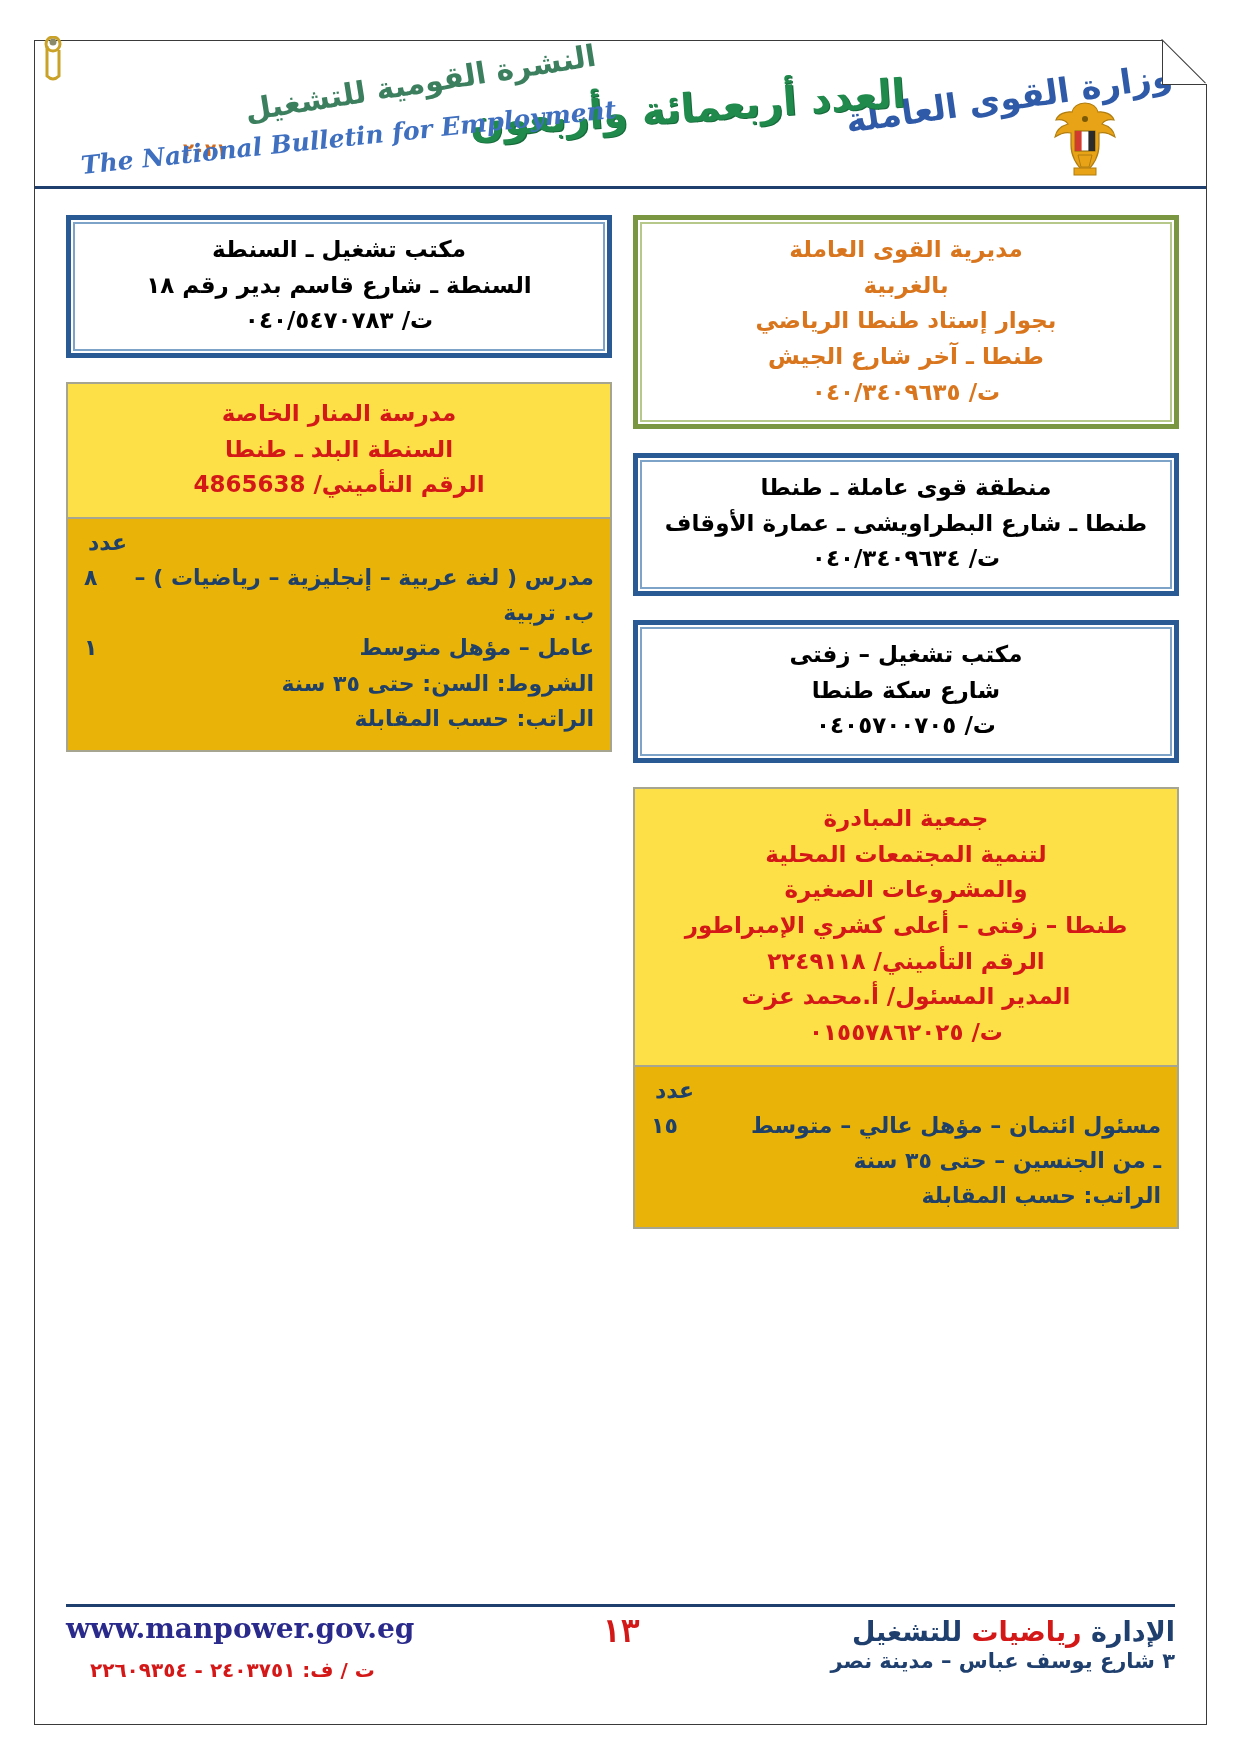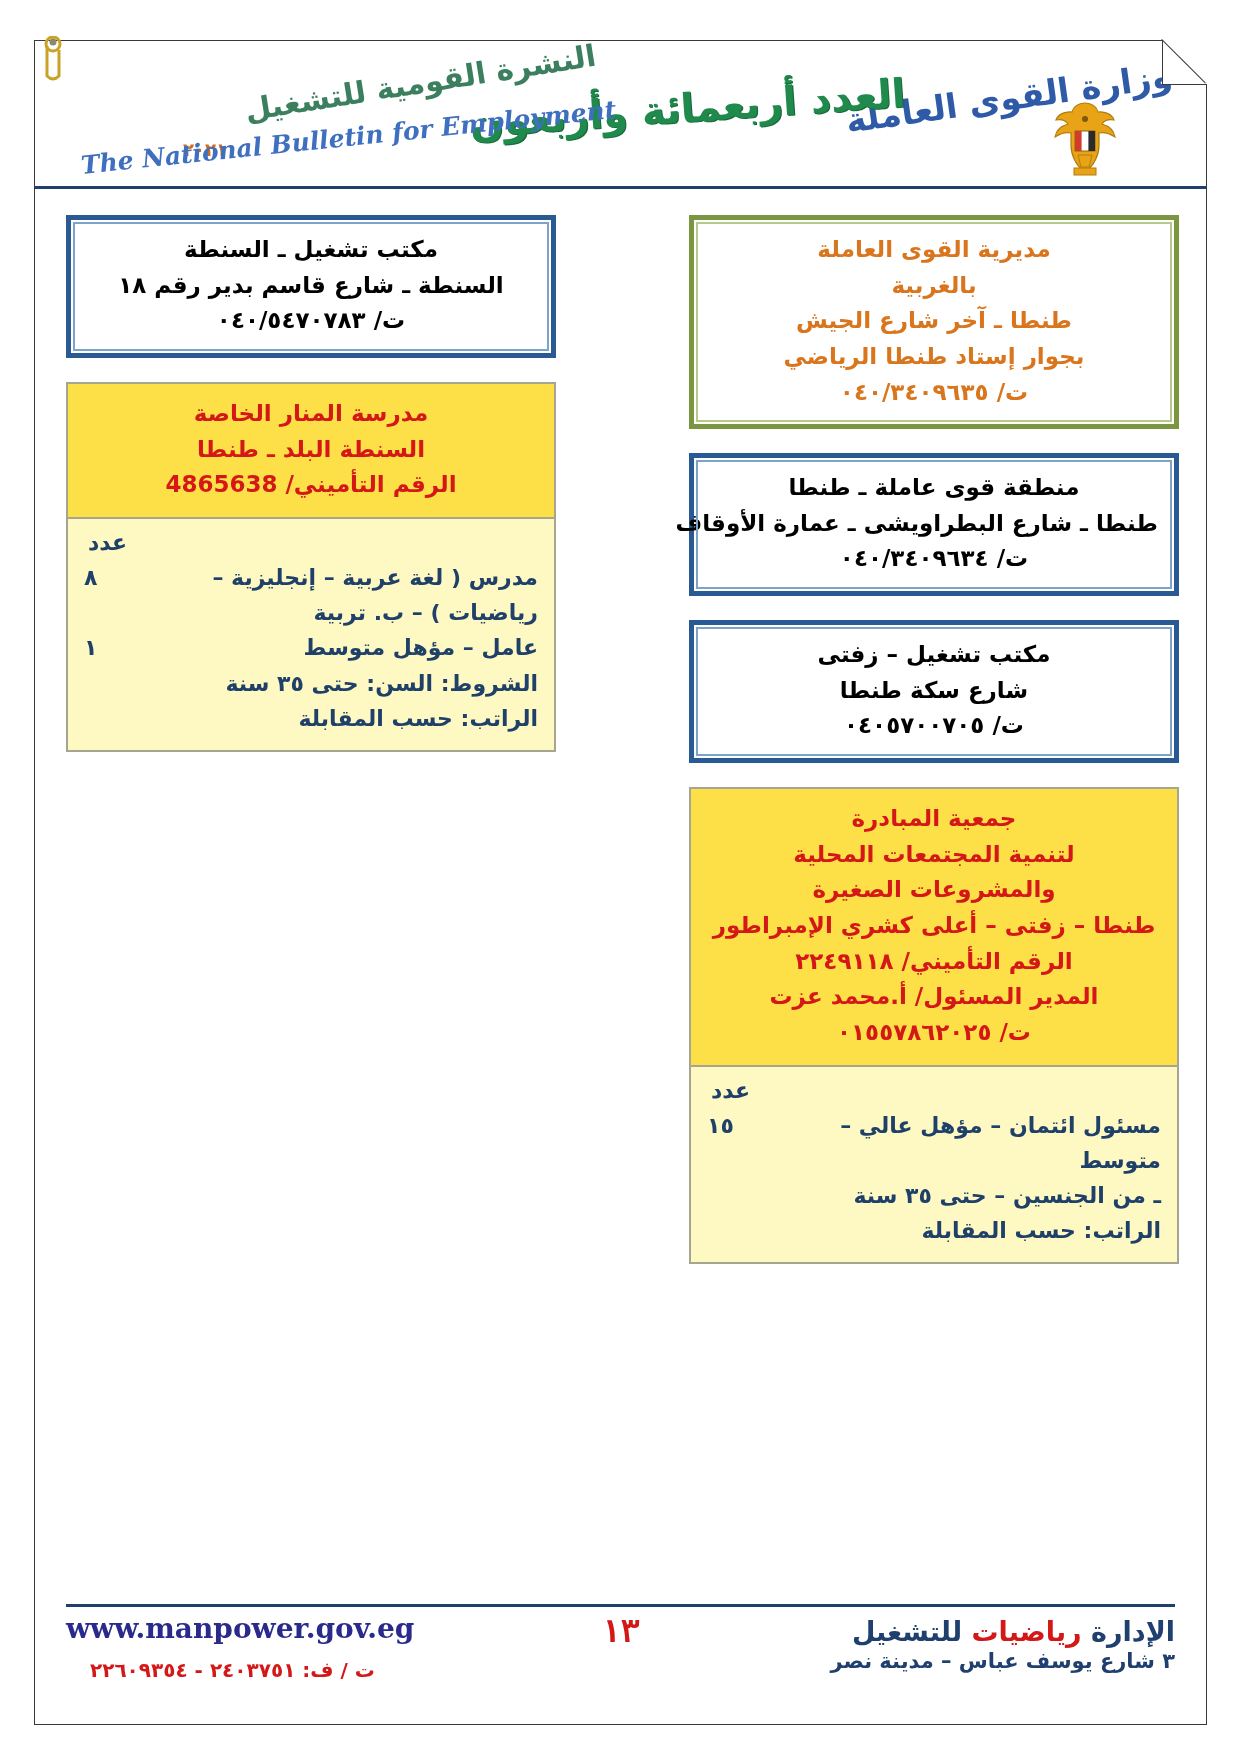--- a/index.html
+++ b/index.html
@@ -84,21 +84,21 @@
   .hdr-bulletin-en{
     position:absolute;left:46px;top:110px;
     color:#3f6fbf;font-size:25px;font-weight:bold;white-space:nowrap;
     font-family:"DejaVu Serif","Liberation Serif",serif;
     transform:rotate(-6deg);transform-origin:0 50%;
     font-style:italic;
   }
 
   
   .col{
-    position:absolute;top:215px;width:490px;
+    position:absolute;top:215px;width:546px;
   }
   .col-right{right:62px;}
   .col-left{left:66px;}
 
   
   .box{
     box-sizing:border-box;
     margin-bottom:24px;
     padding:12px 16px 14px 16px;
     text-align:center;
@@ -131,21 +131,21 @@
     margin-bottom:0;
   }
   .box .line{display:block;white-space:nowrap;}
   .box.blue .line{font-size:23px;}
 
   
   .listing{
     box-sizing:border-box;
     border:2px solid #a6a690;
     border-top:none;
-    background:#fef9c3;
+    background:#eab308;
     padding:6px 16px 14px 16px;
     color:#1f4068;
     font-weight:bold;
     font-size:22px;
     line-height:1.6;
     margin-bottom:24px;
   }
   .listing .count-head{
     text-align:left;
     font-size:22px;
@@ -244,22 +244,22 @@
     <div class="hdr-year">٢٠٢١</div>
     <div class="hdr-bulletin-en">The National Bulletin for Employment</div>
   </div>
   <div class="header-rule"></div>
 
   <div class="col col-right">
 
     <div class="box green">
       <span class="line">مديرية القوى العاملة</span>
       <span class="line">بالغربية</span>
+      <span class="line">بجوار إستاد طنطا الرياضي</span>
       <span class="line">طنطا ـ آخر شارع الجيش</span>
-      <span class="line">بجوار إستاد طنطا الرياضي</span>
       <span class="line">ت/ ٠٤٠/٣٤٠٩٦٣٥</span>
     </div>
 
     <div class="box blue">
       <span class="line">منطقة قوى عاملة ـ طنطا</span>
       <span class="line">طنطا ـ شارع البطراويشى ـ عمارة الأوقاف</span>
       <span class="line">ت/ ٠٤٠/٣٤٠٩٦٣٤</span>
     </div>
 
     <div class="box blue">

